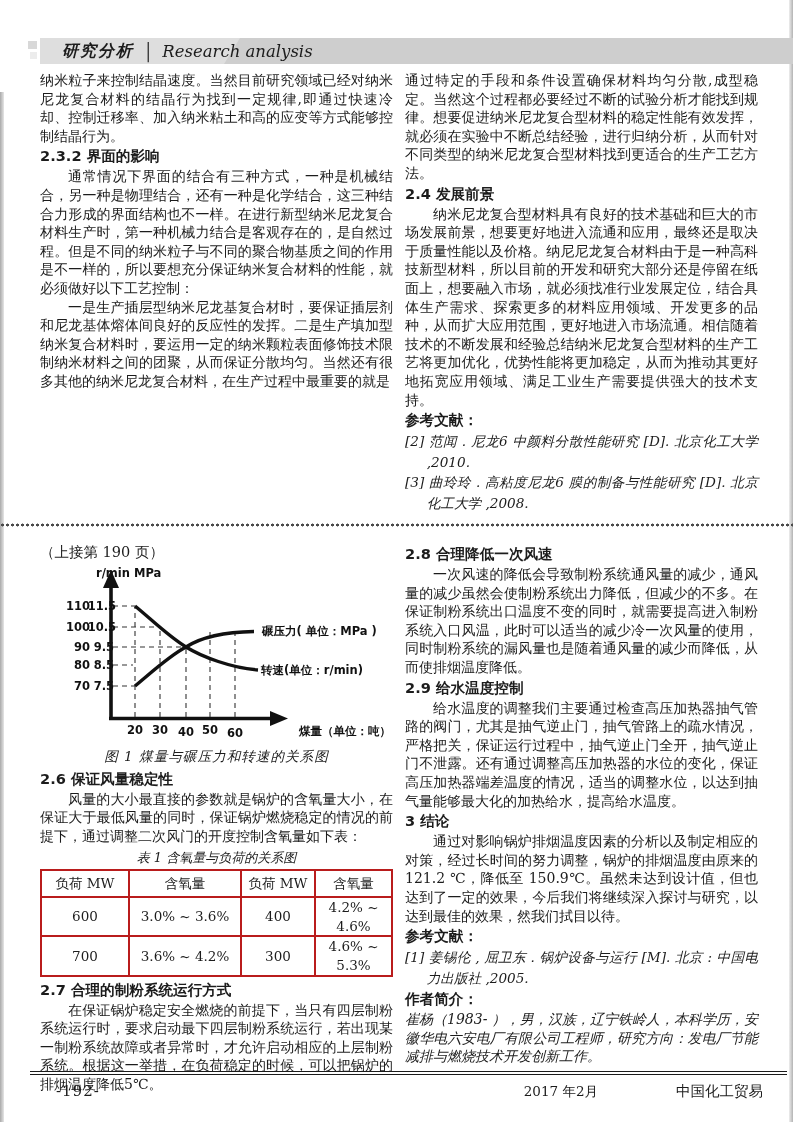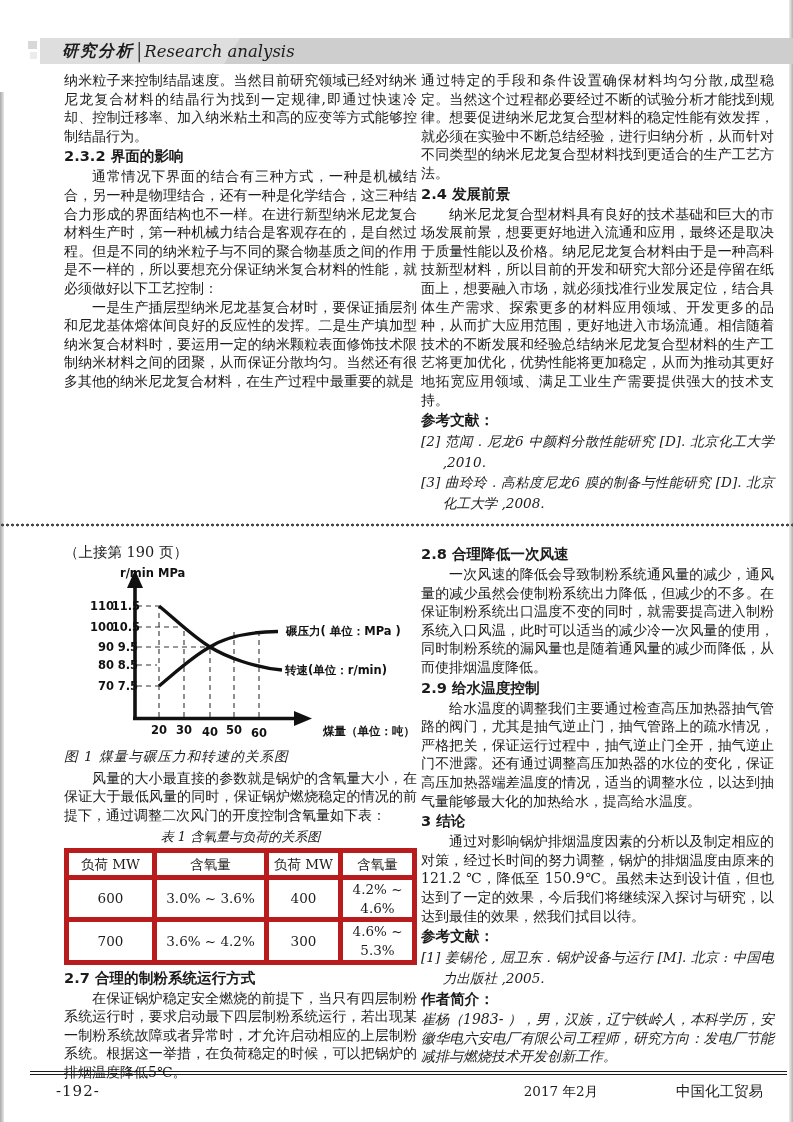--- a/index.html
+++ b/index.html
@@ -13,55 +13,55 @@
   .edge-left { position:absolute; left:0; top:92px; bottom:0; width:4px;
     background:linear-gradient(to right,#a9a9a9,#e6e6e6); }
   .edge-right { position:absolute; right:0; top:0; bottom:0; width:4px;
     background:linear-gradient(to left,#b3b3b3,#eeeeee); }
 
   
   .banner { position:absolute; top:38px; left:40px; right:0; height:26px;
     background:#cecece; }
   .banner-light { position:absolute; left:0; top:0; width:200px; height:26px;
     background:#dedede; clip-path:polygon(0 0,100% 0,calc(100% - 16px) 100%,0 100%); }
-  .banner-inner { position:absolute; left:22px; top:3px; display:flex; align-items:center; 
+  .banner-inner { position:absolute; left:22px; top:3px; display:flex; align-items:center; gap:9px;
     font-style:italic; font-size:16px; }
   .banner-zh { font-weight:bold; letter-spacing:2px; }
   .banner-sep { font-style:normal; font-weight:normal; color:#333; font-size:17px; }
   .banner-en { font-size:16.5px; }
   .sq1 { position:absolute; left:28px; top:41px; width:9px; height:8px; background:#d8d8d8; }
   .sq2 { position:absolute; left:30px; top:52px; width:7px; height:7px; background:#ececec; }
 
   
-  .cols { position:absolute; left:40px; width:720px; display:flex; gap:4px;margin-left:24px; }
+  .cols { position:absolute; left:40px; width:720px; display:flex; gap:12px; }
   .top-cols { top:71px; }
   .bot-cols { top:543px; }
   .col { width:353px; font-size:14px; line-height:18.6px; text-align:justify; }
   p.ind { text-indent:2em; }
   .h-sec { font-family:"DejaVu Sans","Liberation Sans",sans-serif; font-weight:bold;
     font-size:14.6px; line-height:20px; margin:1px 0 1px; text-align:left; }
   .refs { font-size:13.6px; line-height:20.6px; font-style:italic; }
   .ref-item { padding-left:1.6em; text-indent:-1.6em; text-align:justify; }
   .kai { font-style:italic; }
 
   
   .chain { position:absolute; top:522px; left:0; width:793px; height:6px;
     background-image:radial-gradient(circle at 2.5px 3px,#4a4a4a 1.3px,rgba(0,0,0,0) 1.7px);
     background-size:5px 6px; background-repeat:repeat-x; }
 
   .cont-note { font-size:14.5px; margin-bottom:2px; }
 
   .chart-wrap { margin:4px 0 0 14px; }
-  .chart-caption { text-align:left; font-size:13.6px; font-style:italic; letter-spacing:1px; margin:2px 0 3px; }
+  .chart-caption { text-align:center; font-size:13.6px; font-style:italic; letter-spacing:1px; margin:2px 0 3px; }
   svg text { font-family:"DejaVu Sans","Liberation Sans",sans-serif; font-weight:bold; fill:#111; }
 
   .tbl-caption { text-align:center; font-size:13px; font-style:italic; margin:3px 0 2px; }
   table.oxy { width:100%; border-collapse:collapse; font-size:13.5px; text-align:center;
     border:1.5px solid #1a1a1a; margin-bottom:3px; }
-  table.oxy th, table.oxy td { border:5px solid #b91c1c; font-weight:normal; }
+  table.oxy th, table.oxy td { border:2px solid #b91c1c; font-weight:normal; }
   table.oxy th { height:27px; }
   table.oxy td { height:34px; }
   .c1 { width:88px; } .c2 { width:112px; } .c3 { width:74px; }
 
   
   .foot-line { position:absolute; top:1071px; left:30px; right:6px; height:4px;
     border-top:1px solid #1a1a1a; border-bottom:1px solid #1a1a1a; }
   .footer { position:absolute; top:1082px; left:56px; right:30px; display:flex; align-items:baseline; }
   .pageno { font-size:15px; letter-spacing:1px; }
   .foot-date { margin-left:auto; font-size:13.5px; margin-right:78px; }
@@ -157,20 +157,21 @@
             <text x="156" y="168">50</text>
             <text x="181" y="171">60</text>
           </g>
           <text x="245" y="169" font-size="11.5">煤量（单位：吨）</text>
           <text x="208" y="69" font-size="11.5">碾压力( 单位：MPa )</text>
           <text x="207" y="108" font-size="11.5">转速(单位：r/min)</text>
         </svg>
       </div>
       <div class="chart-caption">图 1 煤量与碾压力和转速的关系图</div>
 
+      <div class="h-sec">2.6 保证风量稳定性</div>
       <p class="ind">风量的大小最直接的参数就是锅炉的含氧量大小，在保证大于最低风量的同时，保证锅炉燃烧稳定的情况的前提下，通过调整二次风门的开度控制含氧量如下表：</p>
 
       <div class="tbl-caption">表 1 含氧量与负荷的关系图</div>
       <table class="oxy">
         <thead>
           <tr>
             <th class="c1">负荷 MW</th>
             <th class="c2">含氧量</th>
             <th class="c3">负荷 MW</th>
             <th>含氧量</th>

